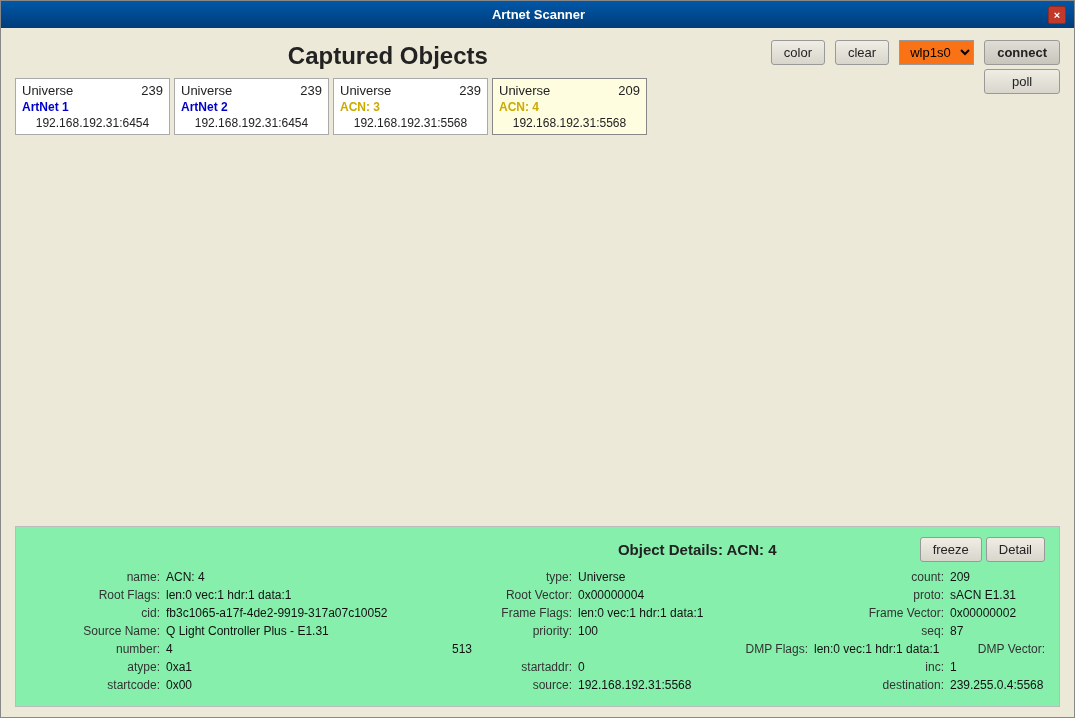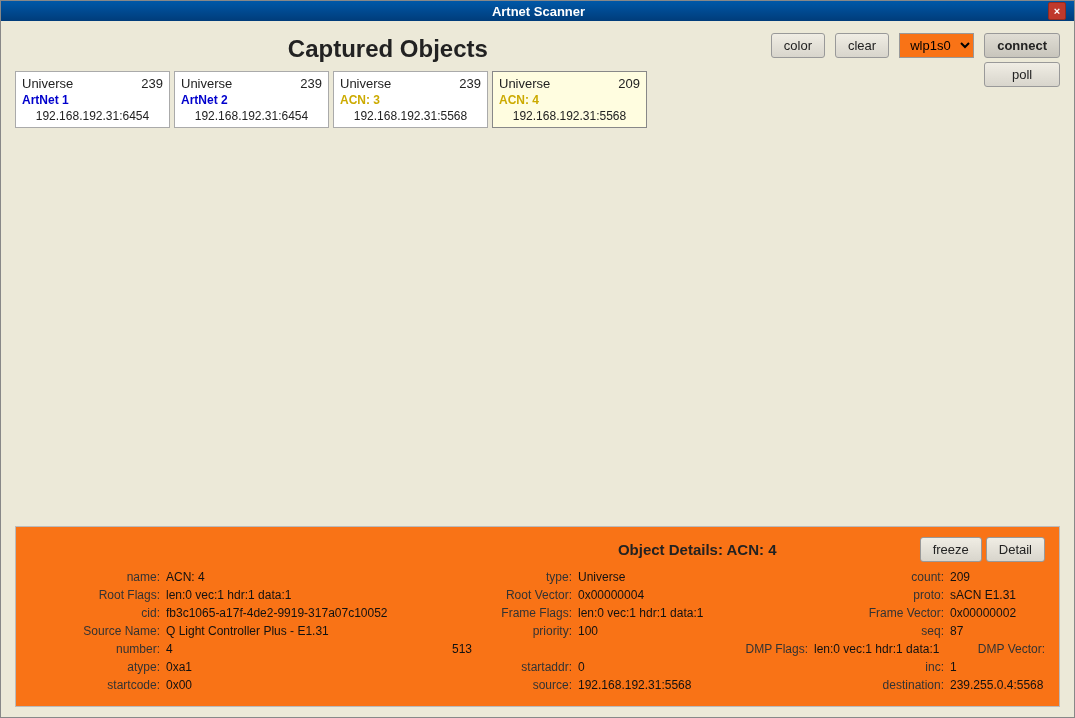--- a/index.html
+++ b/index.html
@@ -22,21 +22,21 @@
     .title-bar {
       background: linear-gradient(to bottom, #0058a8, #003c7a);
       color: white;
       text-align: center;
       padding: 4px 8px;
       font-size: 13px;
       font-weight: bold;
       display: flex;
       align-items: center;
       justify-content: space-between;
-      height: 20px;
+      height: 27px;
     }
     .title-bar-title {
       flex: 1;
       text-align: center;
     }
     .close-btn {
       width: 18px;
       height: 18px;
       background: #c0392b;
       border: 1px solid #922b21;
@@ -132,21 +132,21 @@
     }
     .artnet-color { color: #0000cc; }
     .acn-color { color: #ccaa00; }
     .selected-card {
       background: #fffde0;
       border-color: #888;
     }
     .spacer { flex: 1; }
     .details-section {
       border: 1px solid #bbb;
-      background: #f97316;
+      background: #86efac;
       padding: 10px 14px;
       margin-top: auto;
     }
     .details-header {
       display: flex;
       align-items: center;
       justify-content: space-between;
       margin-bottom: 8px;
     }
     .details-title {

